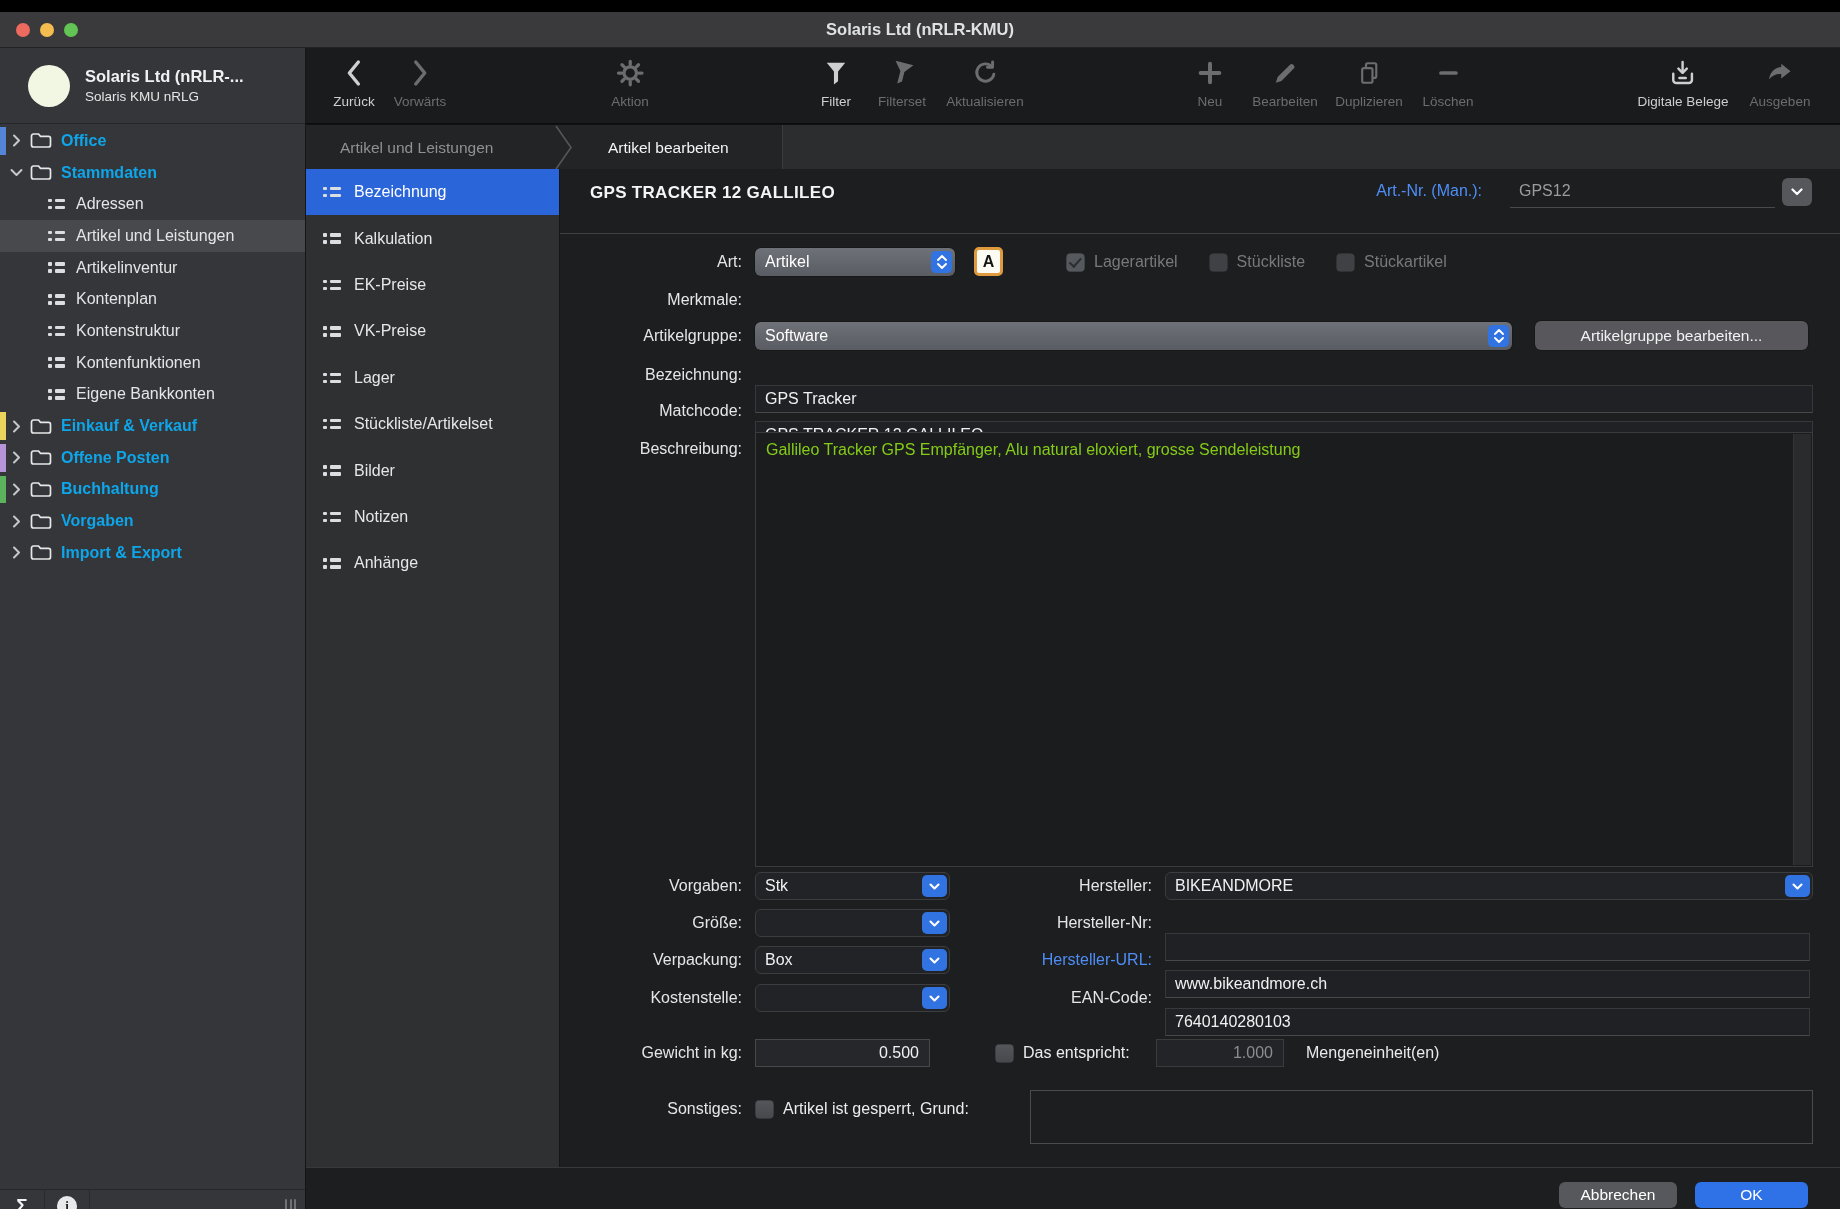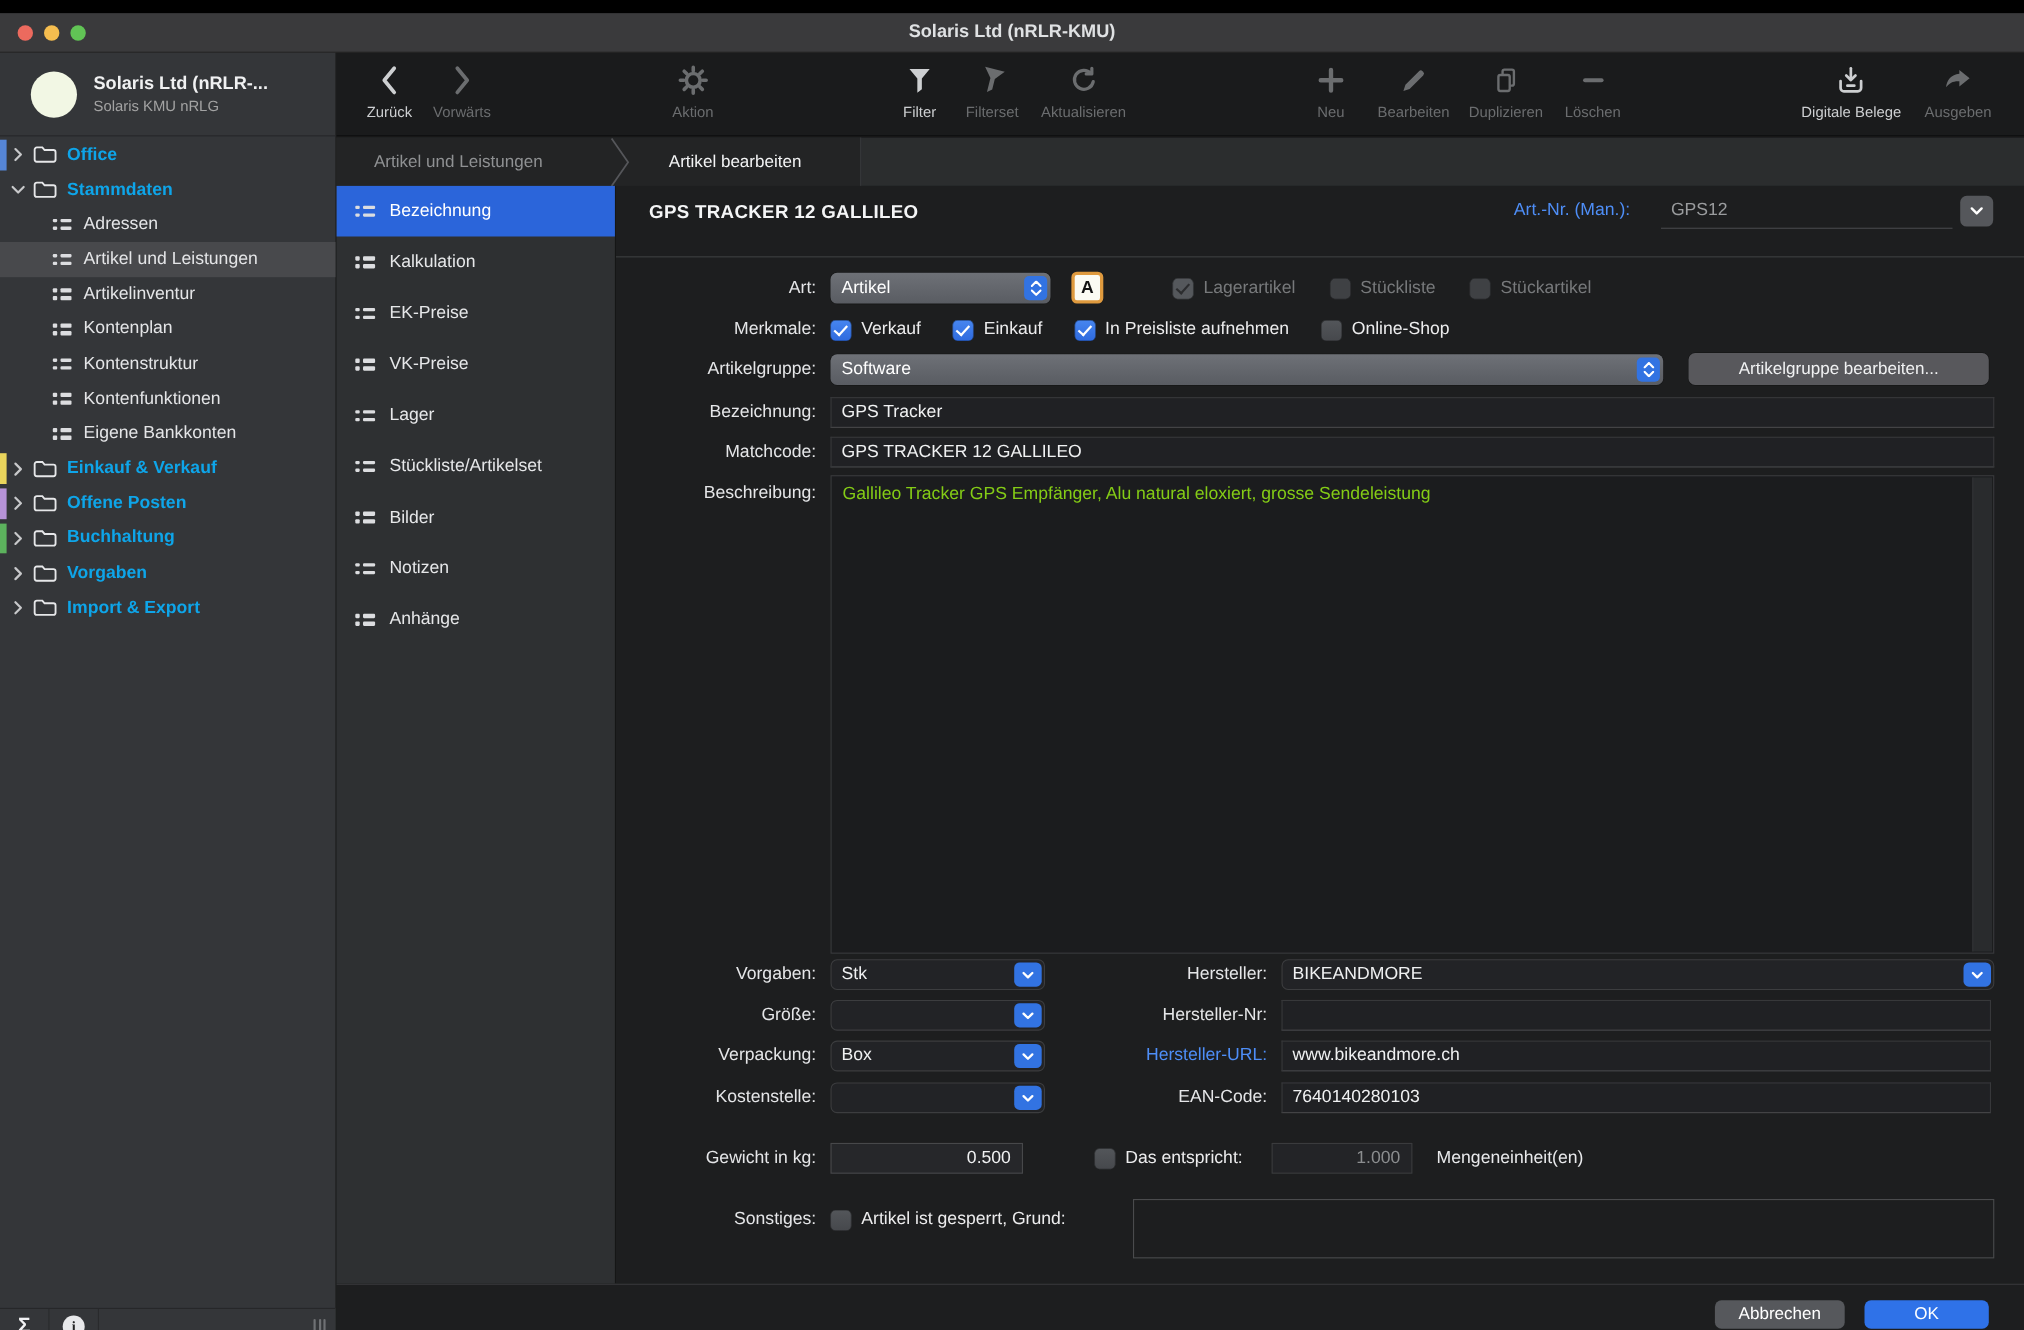--- a/index.html
+++ b/index.html
@@ -15,21 +15,21 @@
   .tl.red{background:#ec6a5e;}.tl.yellow{background:#f5bd4f;}.tl.green{background:#61c455;}
   .wtitle{font-weight:bold;font-size:16.5px;color:#dfe1e3;}
 
   
   .sidebar{position:absolute;left:0;top:36px;width:306px;height:1173px;background:#343639;
            border-right:1px solid #161617;box-sizing:border-box;}
   .sb-header{height:76px;border-bottom:1px solid #252628;display:flex;align-items:center;gap:15px;
              padding-left:28px;box-sizing:border-box;}
   .avatar{width:42px;height:42px;border-radius:50%;background:#f2f7e4;flex:none;}
   .sb-name{font-size:16.5px;font-weight:bold;color:#f0f1f2;white-space:nowrap;}
-  .sb-sub{font-size:13.5px;color:#a3a3a3;margin-top:3px;}
+  .sb-sub{font-size:13.5px;color:#e5e5e5;margin-top:3px;}
   .tree{position:absolute;left:0;top:77px;width:100%;}
   .trow{position:relative;height:31.7px;display:flex;align-items:center;}
   .trow.selected{background:#48494c;}
   .strip{position:absolute;left:0;top:2px;bottom:2px;width:6px;}
   .l0pad{padding-left:10px;}
   .tchev{width:13px;display:flex;justify-content:center;color:#c7c8ca;flex:none;}
   .tfolder{margin-left:7px;display:flex;flex:none;}
   .tlabel0{margin-left:9px;font-weight:bold;font-size:16px;color:#0ea5e9;white-space:nowrap;}
   .l1pad{padding-left:48px;}
   .tlabel1{margin-left:11px;font-size:16px;color:#e4e5e7;white-space:nowrap;}
@@ -88,21 +88,21 @@
   .popup{position:absolute;height:28px;background:linear-gradient(#6e7177,#595c62);border-radius:6px;
          display:flex;align-items:center;padding-left:10px;color:#fff;font-size:16px;box-sizing:border-box;
          box-shadow:0 0 0 .5px rgba(0,0,0,.4);}
   .popup .cap{position:absolute;right:3px;top:3px;bottom:3px;width:21px;background:#3273e2;border-radius:4.5px;
               display:flex;flex-direction:column;align-items:center;justify-content:center;gap:1.5px;}
   .combo{position:absolute;height:28px;background:#222326;border:1px solid #3c3d3f;border-radius:6px;
          display:flex;align-items:center;padding-left:9px;font-size:16px;color:#f0f1f2;box-sizing:border-box;}
   .combo .dbtn{position:absolute;right:2px;top:2px;bottom:2px;width:25px;background:#3273e2;border-radius:5px;
                display:flex;align-items:center;justify-content:center;}
   .tfield{position:absolute;height:28px;background:#202124;border:1px solid #37383a;border-bottom:1px solid #47484a;
-          display:flex;align-items:center;padding:0 9px;font-size:16px;color:#f0f1f2;box-sizing:border-box;}
+          display:flex;align-items:center;padding:0 9px;font-size:16px;color:#f0f1f2;box-sizing:border-box;margin-top:24px;}
   .badge-a{position:absolute;left:414px;top:78px;width:29px;height:29px;background:#fbfbf3;
            border:3px solid #df9a3e;border-radius:5px;box-sizing:border-box;display:flex;align-items:center;
            justify-content:center;color:#141414;font-weight:bold;font-size:16px;}
   .cbitem{display:flex;align-items:center;height:28px;}
   .cb{width:19px;height:19px;border-radius:4.5px;background:linear-gradient(#53565a,#46484c);
       box-shadow:inset 0 0 0 .5px rgba(0,0,0,.45);position:relative;flex:none;}
   .cb.checked{background:linear-gradient(#4786f0,#2e6ade);}
   .cb.checked::after{content:"";position:absolute;left:6px;top:2.8px;width:4.6px;height:9.6px;
       border-right:2.3px solid #fff;border-bottom:2.3px solid #fff;transform:rotate(42deg);}
   .cb.dis{background:#3f4144;}
@@ -640,38 +640,20 @@
         <span class="cb dis"></span>
         <span class="cbl">Stückliste</span>
       </span>
       <span class="cbitem off">
         <span class="cb dis"></span>
         <span class="cbl">Stückartikel</span>
       </span>
     </div>
 
     <span class="lab" style="top:117px">Merkmale:</span>
-    <div class="flexrow" style="left:195px;top:117px;gap:29px">
-      <span class="cbitem">
-        <span class="cb checked"></span>
-        <span class="cbl">Verkauf</span>
-      </span>
-      <span class="cbitem">
-        <span class="cb checked"></span>
-        <span class="cbl">Einkauf</span>
-      </span>
-      <span class="cbitem">
-        <span class="cb checked"></span>
-        <span class="cbl">In Preisliste aufnehmen</span>
-      </span>
-      <span class="cbitem">
-        <span class="cb"></span>
-        <span class="cbl">Online-Shop</span>
-      </span>
-    </div>
 
     <span class="lab" style="top:153px">Artikelgruppe:</span>
     <div class="popup" style="left:195px;top:153px;width:757px">
       <span>Software</span>
       <span class="cap">
         <svg width="10" height="6" viewBox="0 0 10 6">
             <path d="M1 5l4-4 4 4" fill="none" stroke="#fff" stroke-width="1.9" stroke-linecap="round" stroke-linejoin="round"></path>
           </svg>
         <svg width="10" height="6" viewBox="0 0 10 6">
             <path d="M1 1l4 4 4-4" fill="none" stroke="#fff" stroke-width="1.9" stroke-linecap="round" stroke-linejoin="round"></path>

